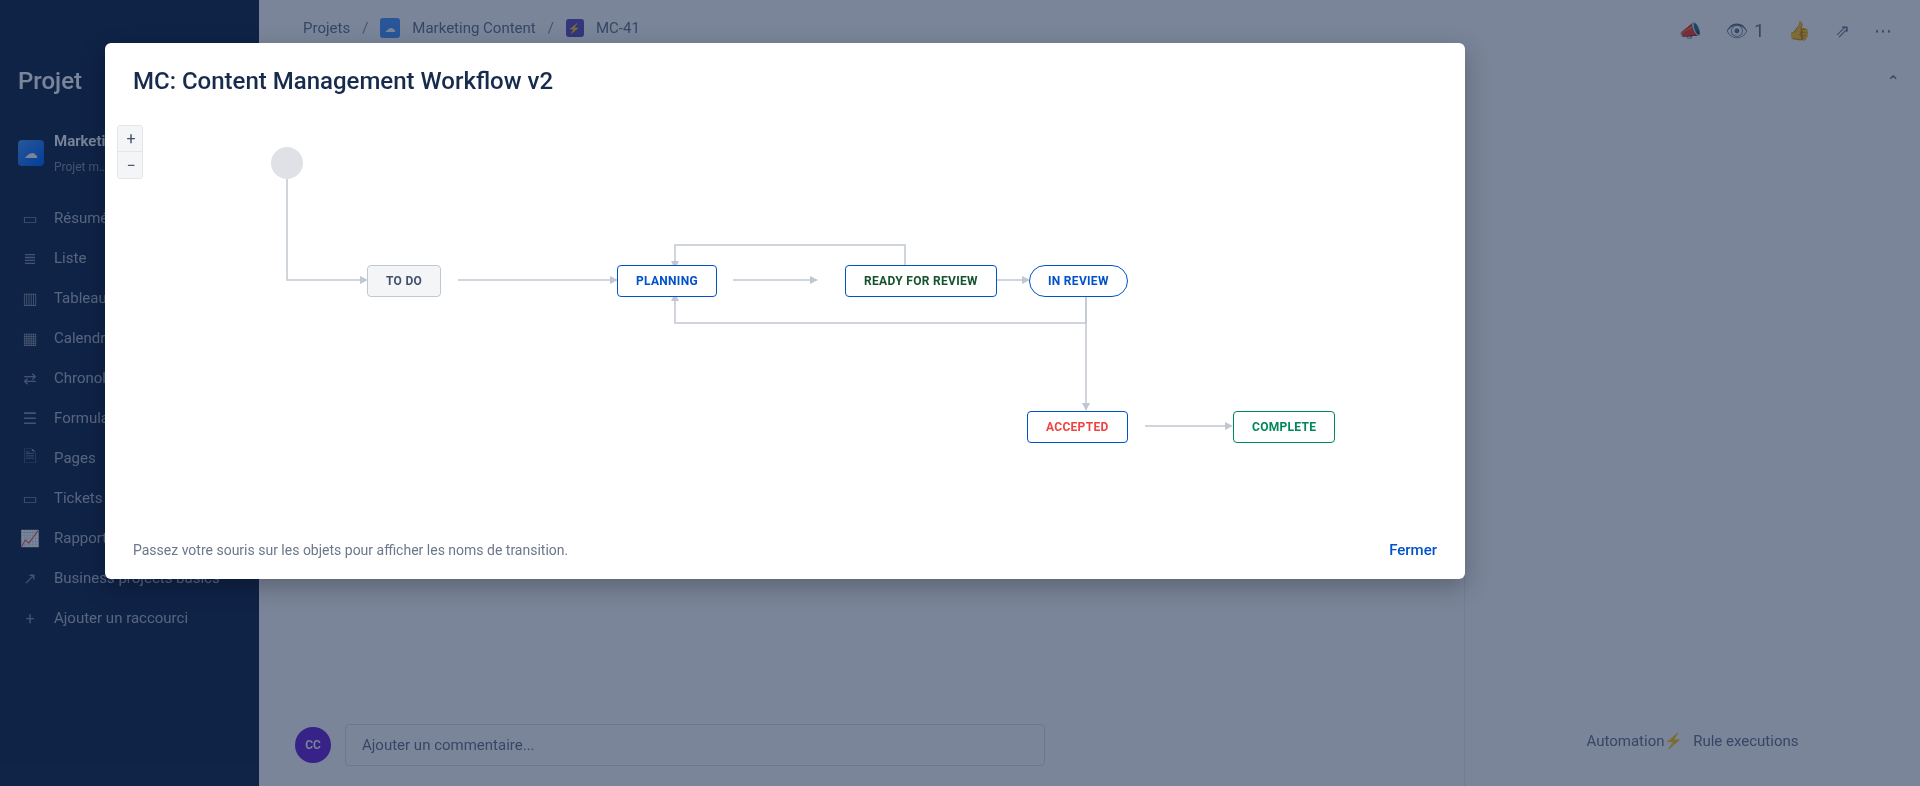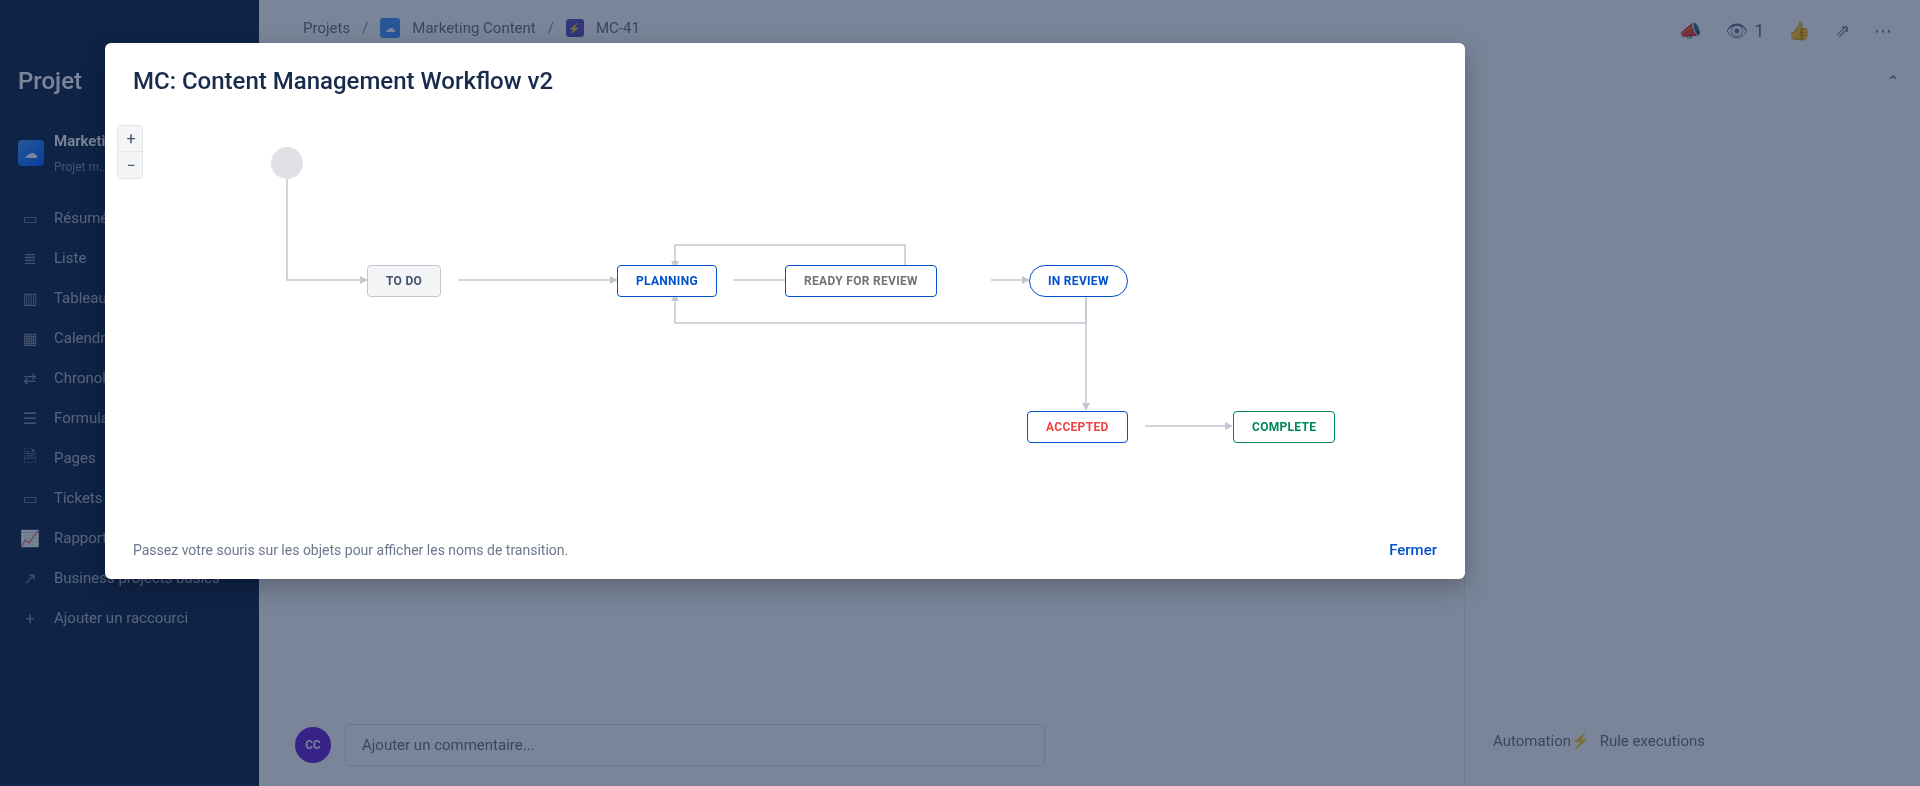--- a/index.html
+++ b/index.html
@@ -24,38 +24,38 @@
 .breadcrumb { display: flex; align-items: center; gap: 12px; padding: 18px 44px; color: #6B778C; font-size: 15px; }
 .breadcrumb .sep { color: #8993A4; }
 .breadcrumb .proj-icon { width: 20px; height: 20px; border-radius: 3px; background: #4C9AFF; display: inline-flex; align-items: center; justify-content: center; color: #fff; font-size: 11px; }
 .breadcrumb .issue-icon { width: 18px; height: 18px; border-radius: 3px; background: #6554C0; display: inline-flex; align-items: center; justify-content: center; color: #fff; font-size: 10px; }
 .header-actions { position: absolute; right: 28px; top: 20px; display: flex; align-items: center; gap: 24px; color: #6B778C; }
 .header-actions .act { display: inline-flex; align-items: center; gap: 6px; font-size: 18px; }
 .comment-row { position: absolute; left: 36px; bottom: 20px; display: flex; align-items: center; gap: 14px; }
 .avatar-cc { width: 36px; height: 36px; border-radius: 50%; background: #6d28d9; color: #fff; display: flex; align-items: center; justify-content: center; font-size: 12px; font-weight: 600; }
 .comment-input { width: 700px; height: 42px; border: 1px solid #DFE1E6; border-radius: 4px; padding: 0 16px; font-size: 15px; color: #6B778C; display: flex; align-items: center; }
 .right-panel { position: absolute; right: 0; top: 72px; bottom: 0; width: 456px; border-left: 1px solid #ECEDF0; }
-.right-panel-row { display: flex; justify-content: flex-start; align-items: center; padding: 16px 28px; color: #6B778C; font-size: 15px; }
+.right-panel-row { display: flex; justify-content: center; align-items: center; padding: 16px 28px; color: #6B778C; font-size: 15px; }
 .rule-exec { display: flex; align-items: center; gap: 10px; }
 
 
 .overlay { position: absolute; inset: 0; background: rgba(9,30,66,0.54); }
 
 
 .modal { position: absolute; left: 105px; top: 43px; width: 1360px; height: 536px; background: #fff; border-radius: 6px; box-shadow: 0 8px 24px rgba(0,0,0,0.25); display: flex; flex-direction: column; }
 .modal-title { font-size: 24px; font-weight: 500; color: #172B4D; padding: 24px 28px 8px; }
 .diagram-area { position: relative; flex: 1; }
 .zoom-ctrl { position: absolute; left: 12px; top: 22px; width: 26px; background: #F4F5F7; border: 1px solid #E3E5E8; border-radius: 3px; overflow: hidden; }
 .zoom-btn { width: 26px; height: 26px; display: flex; align-items: center; justify-content: center; font-size: 16px; color: #42526E; border-bottom: 1px solid #E3E5E8; cursor: pointer; background: #F4F5F7; }
 .zoom-btn:last-child { border-bottom: none; }
 .start-node { position: absolute; left: 166px; top: 44px; width: 32px; height: 32px; border-radius: 50%; background: #DFE1E6; }
 .wf-node { position: absolute; border: 1px solid; border-radius: 4px; padding: 8px 18px; font-size: 12px; font-weight: 700; letter-spacing: 0.3px; text-align: center; background: #fff; }
 .wf-todo { left: 262px; top: 162px; color: #42526E; border-color: #C1C7D0; background: #F4F5F7; }
 .wf-planning { left: 512px; top: 162px; color: #0052CC; border-color: #0052CC; }
-.wf-ready { left: 680px; top: 162px; color: #737373; border-color: #0052CC; }
+.wf-ready { left: 740px; top: 162px; color: #14532d; border-color: #0052CC; }
 .wf-inreview { left: 924px; top: 162px; color: #0052CC; border-color: #0052CC; border-radius: 16px; }
 .wf-accepted { left: 922px; top: 308px; color: #ef4444; border-color: #0052CC; }
 .wf-complete { left: 1128px; top: 308px; color: #00875A; border-color: #00875A; }
 svg.wf-lines { position: absolute; left: 0; top: 0; width: 100%; height: 100%; pointer-events: none; }
 .wf-lines path { stroke: #C1C7D0; stroke-width: 1.5; fill: none; }
 .wf-lines polygon { fill: #C1C7D0; }
 .modal-footer { display: flex; justify-content: space-between; align-items: center; padding: 16px 28px 20px; }
 .hint { font-size: 14px; color: #6B778C; }
 .close-btn { color: #0052CC; font-size: 15px; font-weight: 500; cursor: pointer; }
 </style>

